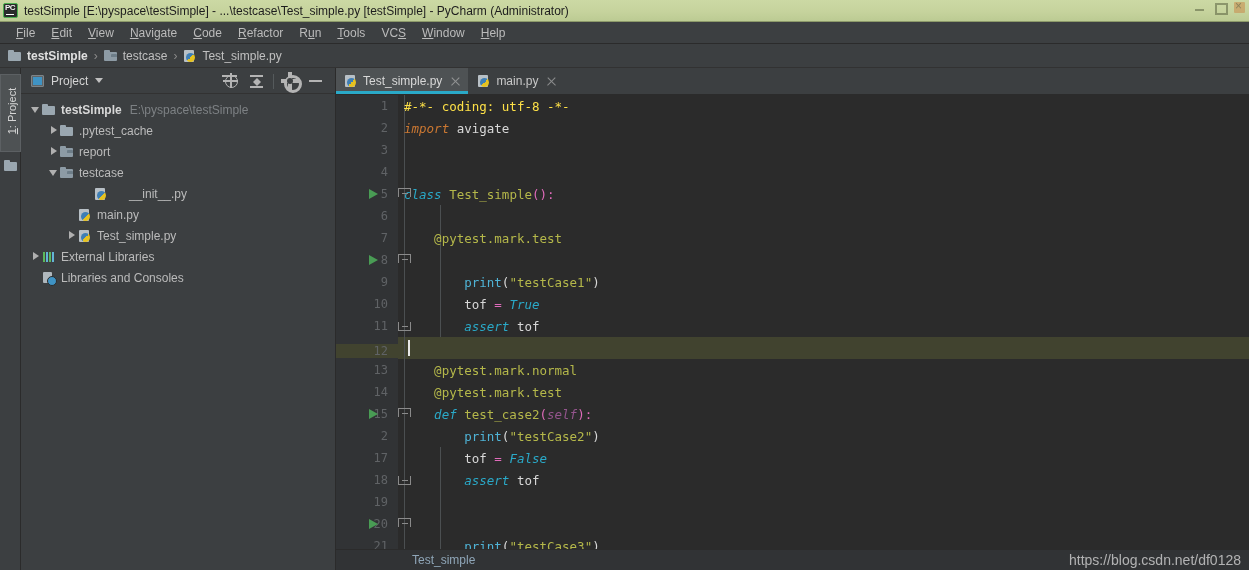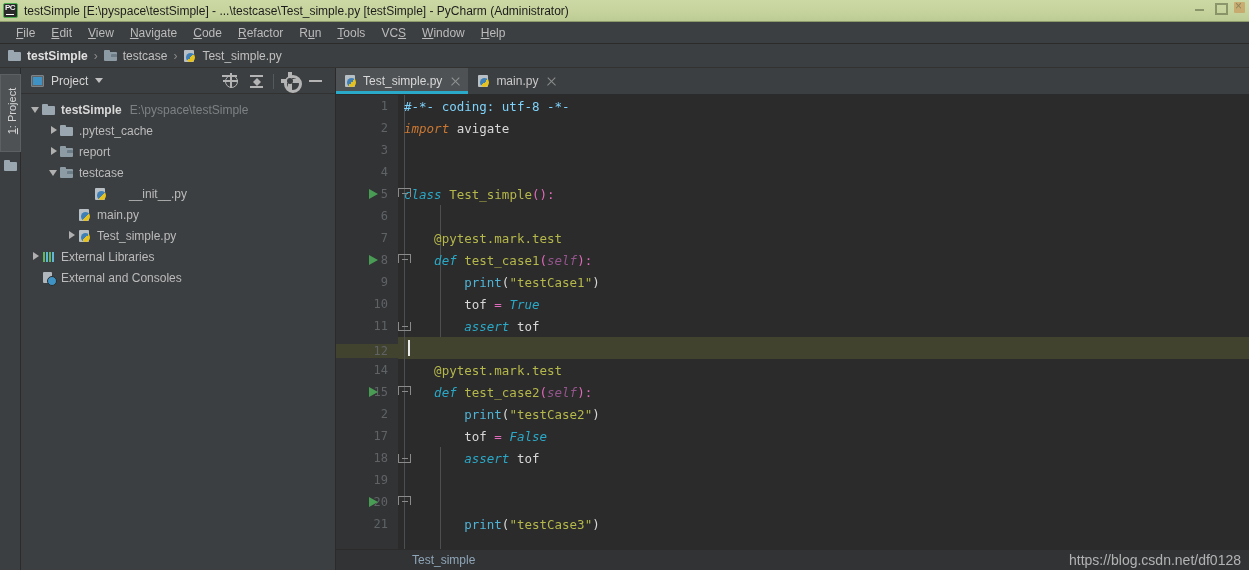--- a/index.html
+++ b/index.html
@@ -316,21 +316,21 @@
   }
   .ctext {
     position: relative; z-index: 2; white-space: pre;
     font-family: "DejaVu Sans Mono", monospace; font-size: 12.5px;
     color: #a9b7c6; padding-left: 6px;
   }
   .caret {
     position:absolute; z-index:4; width:2px; height:16px; background:#e8e8e8;
   }
   
-  .s-com  { color:#7dd3fc; }
+  .s-com  { color:#fde047; }
   .s-kw   { color:#cc7832; font-style: italic; }
   .s-kw2  { color:#2aa9c8; font-style: italic; }
   .s-def  { color:#2aa9c8; font-style: italic; }
   .s-fn   { color:#b5b84a; }
   .s-self { color:#94558d; font-style: italic; }
   .s-punc { color:#e06bbb; }
   .s-dec  { color:#b5b84a; }
   .s-str  { color:#b5b84a; }
   .s-bi   { color:#4fb3d6; }
   .s-const{ color:#2aa9c8; font-style: italic; margin-top: 28px; }
@@ -463,21 +463,21 @@
           <span class="tlabel">Test_simple.py</span>
         </div>
         <div class="trow" style="padding-left: 8px;">
           <span class="twist closed"></span>
           <span class="ic lib"></span>
           <span class="tlabel">External Libraries</span>
         </div>
         <div class="trow" style="padding-left: 8px;">
           <span class="twist"></span>
           <span class="ic scratch"></span>
-          <span class="tlabel">External and Consoles</span>
+          <span class="tlabel">Libraries and Consoles</span>
         </div>
       </div>
   </div>
 
   <div class="editor-area">
     <div class="tabbar" id="tabbar">
         <div class="etab active">
           <span class="ic py"></span>
           <span class="tabname">Test_simple.py</span>
           <span class="tclose"></span>
@@ -519,41 +519,44 @@
             <span class="ctext"></span>
           </div>
           <div class="cl">
             <span class="lnum">7</span>
             <span class="ctext"><span class="s-txt">    </span><span class="s-dec">@pytest.mark.test</span></span>
           </div>
           <div class="cl">
             <span class="lnum">8</span>
             <span class="runmark"></span>
             <span class="foldmark top"></span>
-            <span class="ctext"><span class="s-txt">    </span><span class="s-def">def</span><span class="s-txt"> </span><span class="s-fn">test_case1</span><span class="s-punc">(</span><span class="s-self">self</span><span class="s-punc">)</span><span class="s-punc">:</span></span>
           </div>
           <div class="cl">
             <span class="lnum">9</span>
             <span class="ctext"><span class="s-txt">        </span><span class="s-bi">print</span><span class="s-txt">(</span><span class="s-str">"testCase1"</span><span class="s-txt">)</span></span>
           </div>
           <div class="cl">
             <span class="lnum">10</span>
             <span class="ctext"><span class="s-txt">        </span><span class="s-txt">tof</span><span class="s-op"> = </span><span class="s-const">True</span></span>
           </div>
           <div class="cl">
             <span class="lnum">11</span>
             <span class="foldmark bot"></span>
             <span class="ctext"><span class="s-txt">        </span><span class="s-kw2">assert</span><span class="s-txt"> tof</span></span>
           </div>
           <div class="cl current">
             <span class="lnum">12</span>
             <span class="ctext"></span>
             <span class="caret" style="left: 72px; top: 3px;"></span>
           </div>
           <div class="cl">
+            <span class="lnum">13</span>
+            <span class="ctext"><span class="s-txt">    </span><span class="s-dec">@pytest.mark.normal</span></span>
+          </div>
+          <div class="cl">
             <span class="lnum">14</span>
             <span class="ctext"><span class="s-txt">    </span><span class="s-dec">@pytest.mark.test</span></span>
           </div>
           <div class="cl">
             <span class="lnum">15</span>
             <span class="runmark"></span>
             <span class="foldmark top"></span>
             <span class="ctext"><span class="s-txt">    </span><span class="s-def">def</span><span class="s-txt"> </span><span class="s-fn">test_case2</span><span class="s-punc">(</span><span class="s-self">self</span><span class="s-punc">)</span><span class="s-punc">:</span></span>
           </div>
           <div class="cl">

